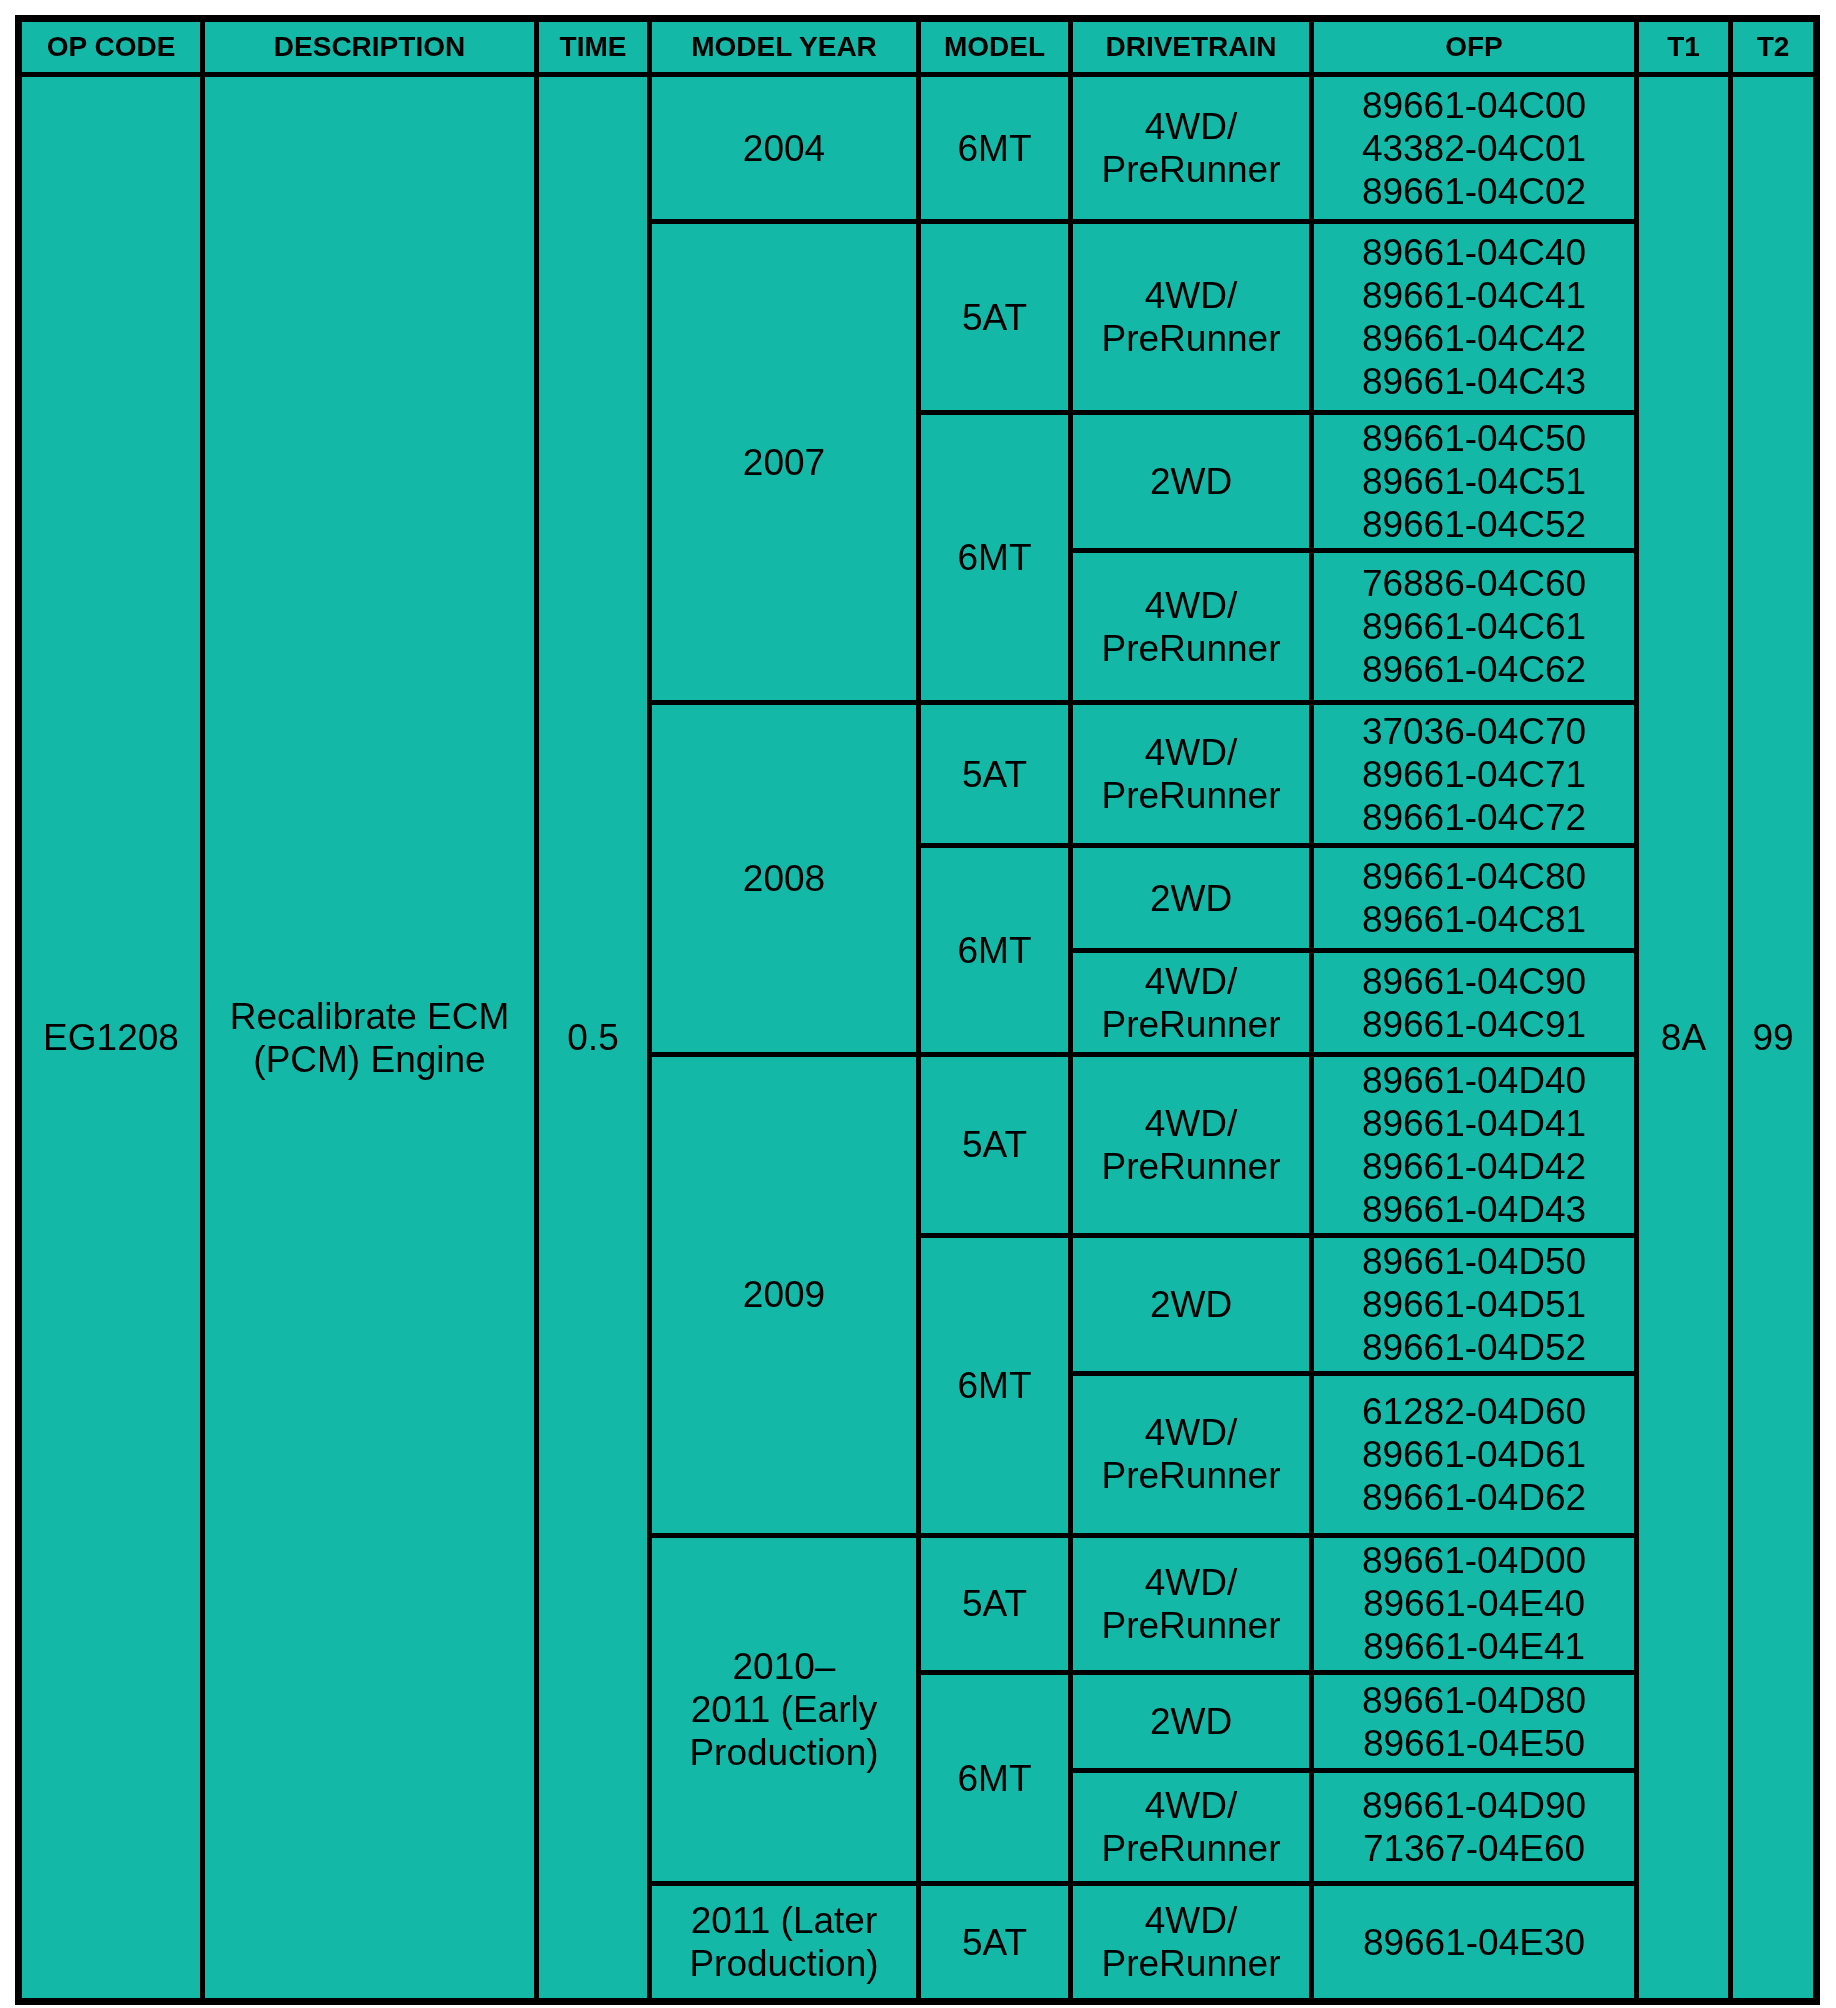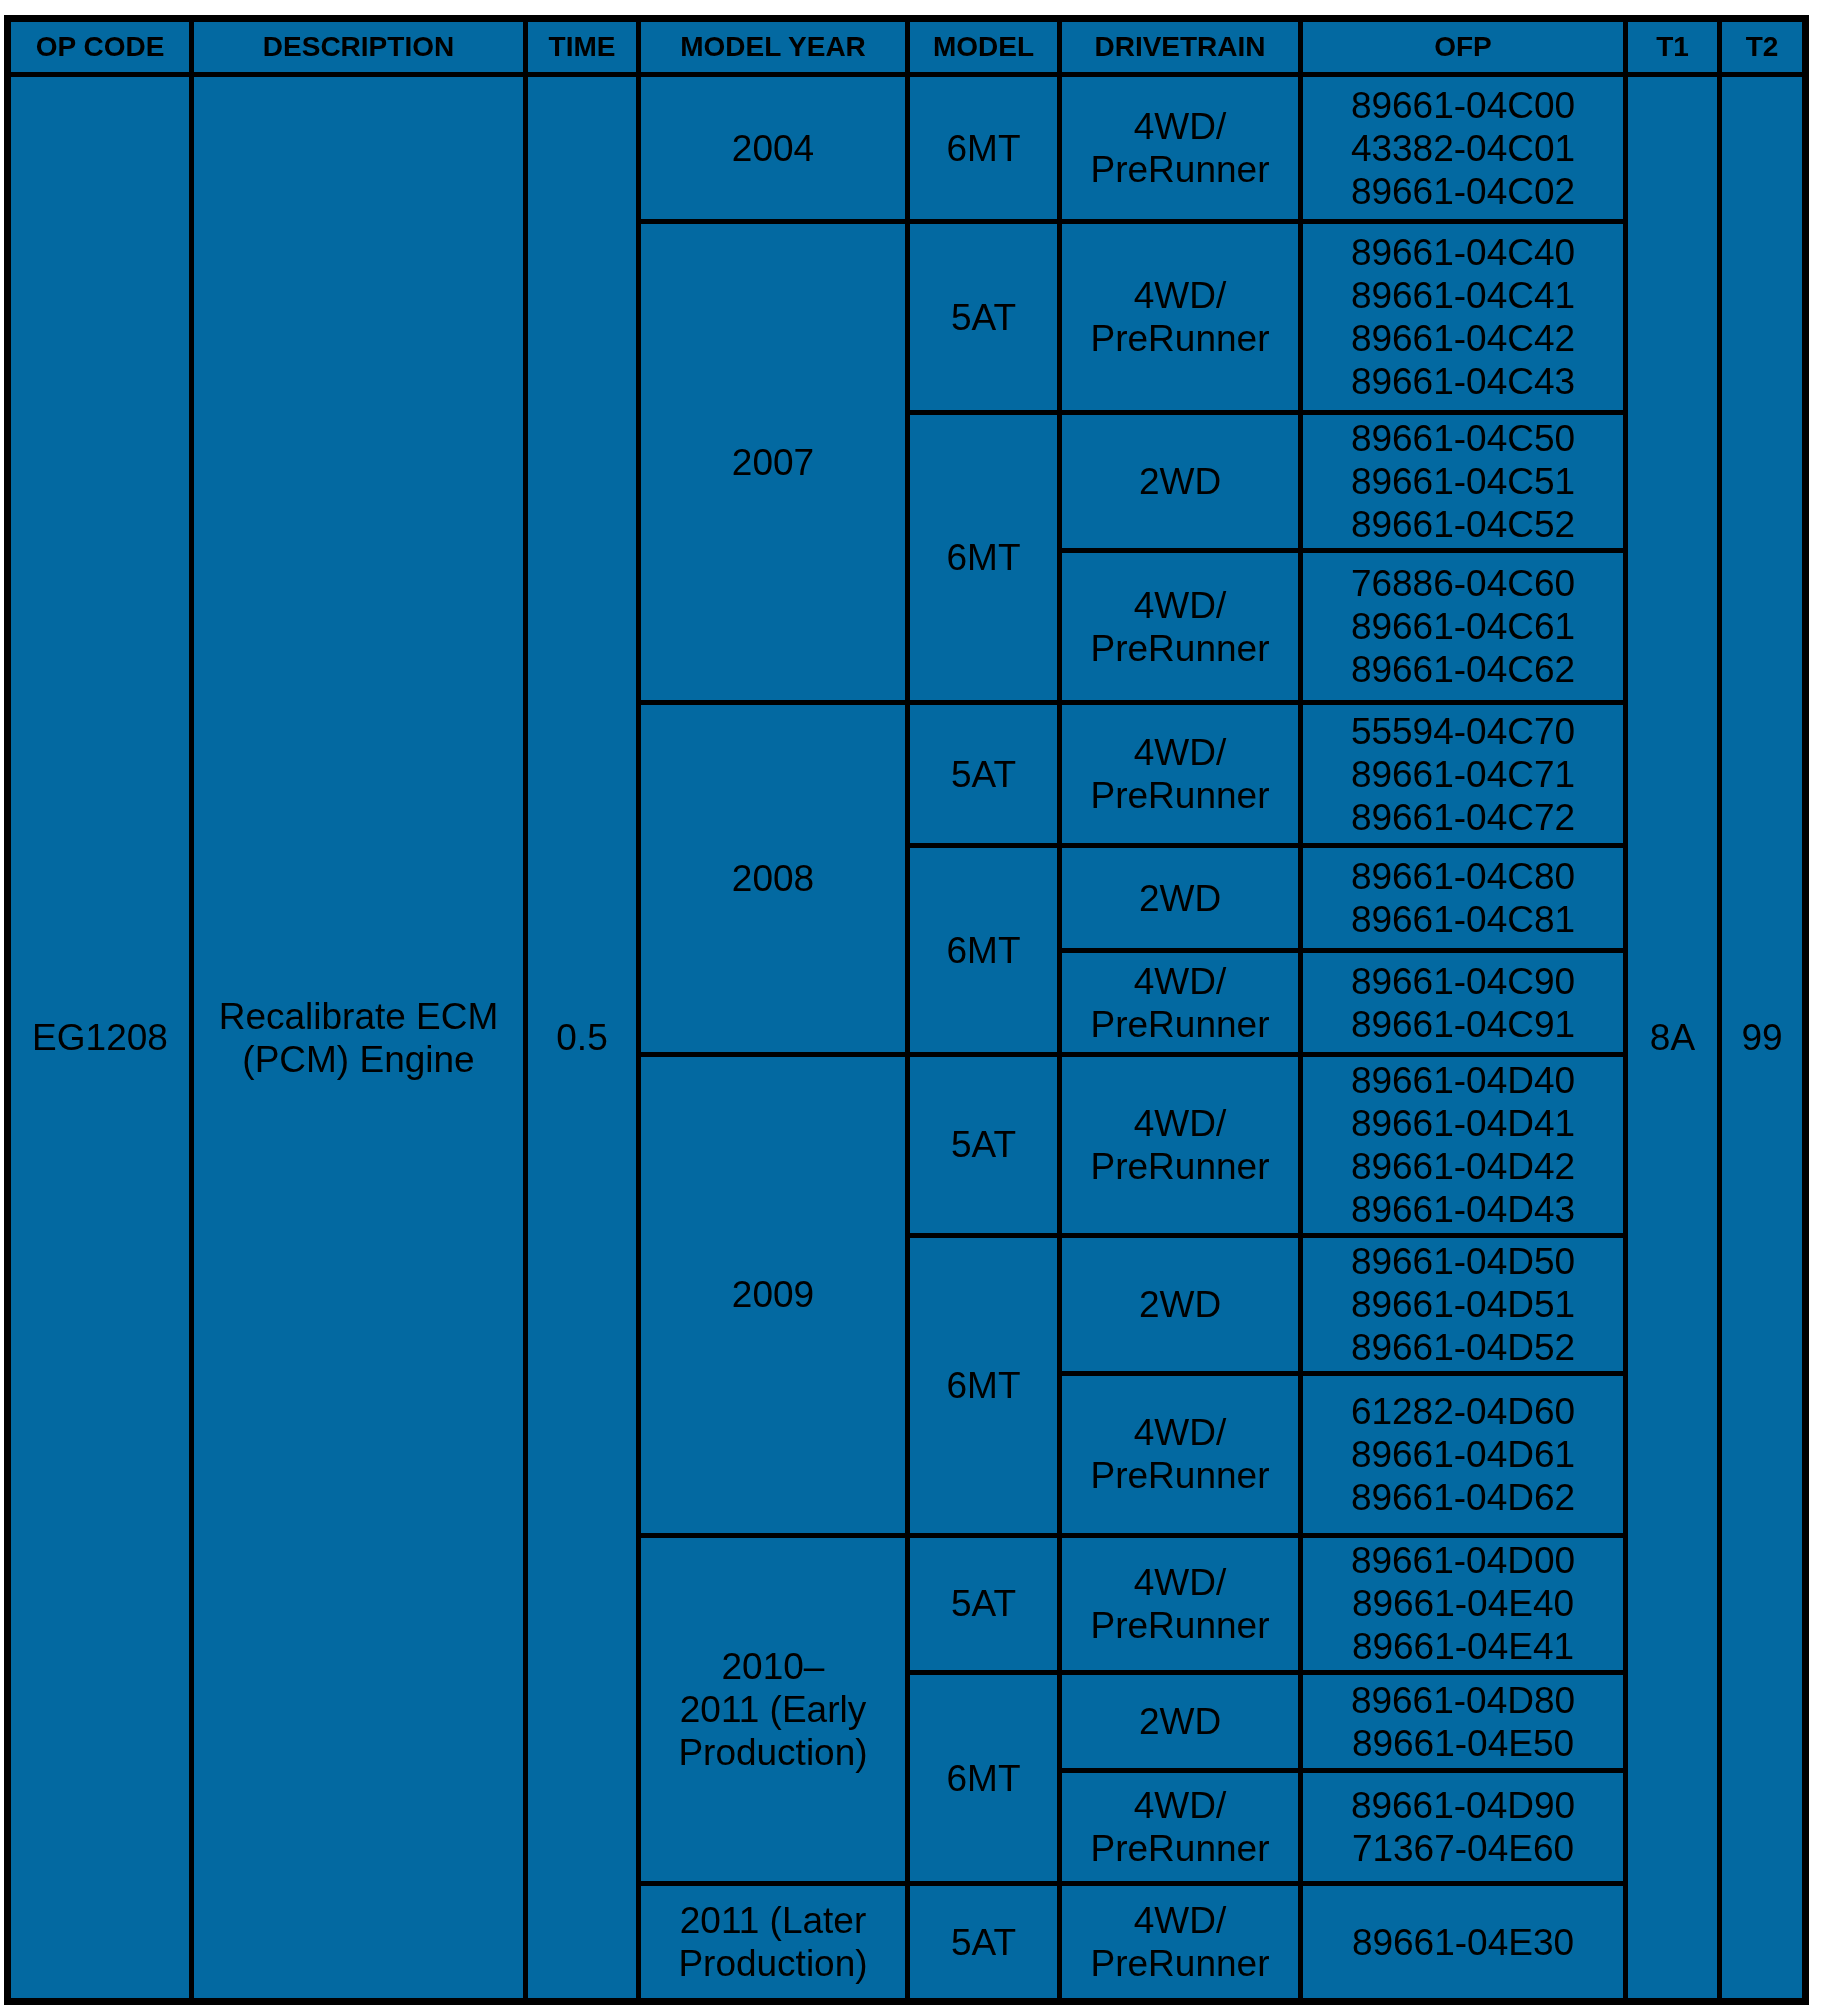--- a/index.html
+++ b/index.html
@@ -9,27 +9,27 @@
   }
   body {
     width: 1837px;
     height: 2009px;
     position: relative;
     font-family: "Liberation Sans", "DejaVu Sans", sans-serif;
     color: #000000;
   }
   .doc-table {
     position: absolute;
-    left: 4px;
+    left: 15px;
     top: 15px;
     width: 1803px;
     border-collapse: collapse;
     table-layout: fixed;
     border: 7.1px solid #000000;
-    background: #0369a1;
+    background: #14b8a6;
   }
   .doc-table th,
   .doc-table td {
     border: 5.3px solid #000000;
     text-align: center;
     vertical-align: middle;
     padding: 1.8px 5.3px;
     white-space: pre-line;
     overflow: hidden;
   }
@@ -112,21 +112,21 @@
     <td>76886-04C60
 89661-04C61
 89661-04C62</td>
   </tr>
 
   <tr style="height:143px">
     <td rowspan="3">2008</td>
     <td>5AT</td>
     <td>4WD/
 PreRunner</td>
-    <td>55594-04C70
+    <td>37036-04C70
 89661-04C71
 89661-04C72</td>
   </tr>
   <tr style="height:105px">
     <td rowspan="2">6MT</td>
     <td>2WD</td>
     <td>89661-04C80
 89661-04C81</td>
   </tr>
   <tr style="height:104px">

